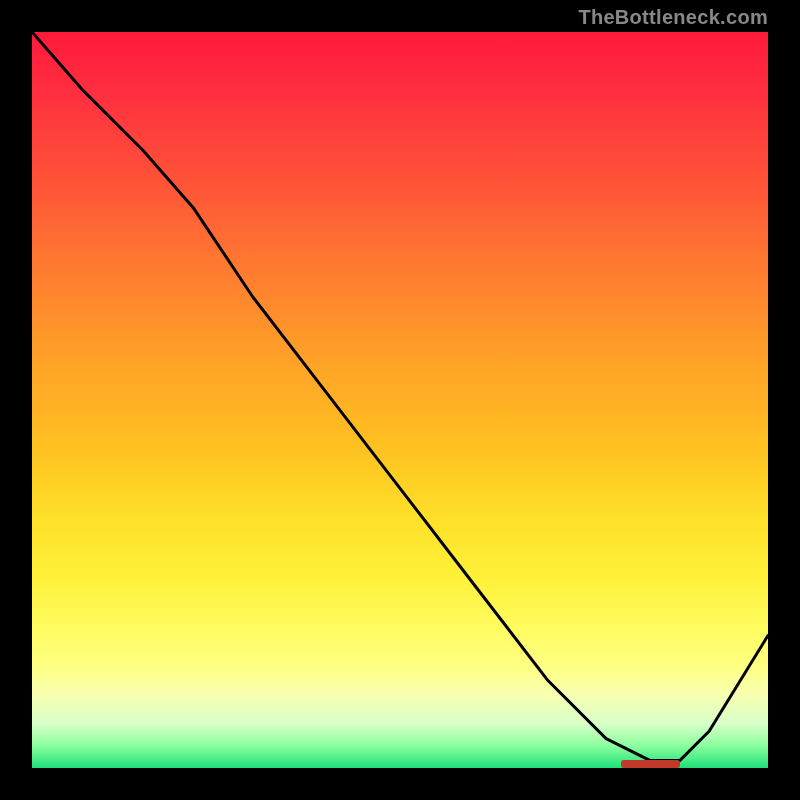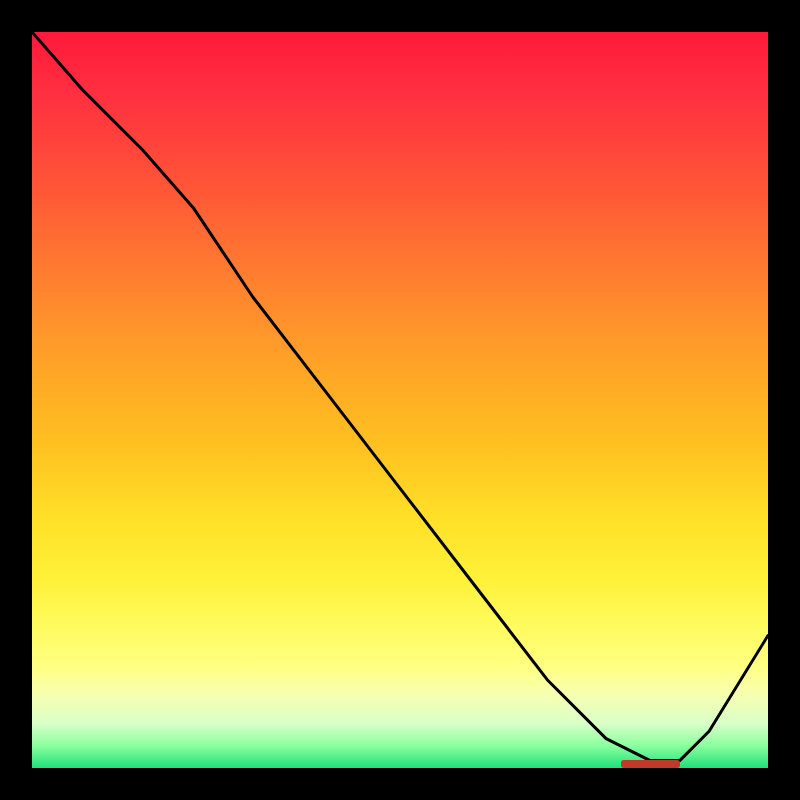--- a/index.html
+++ b/index.html
@@ -64,20 +64,21 @@
     background: #c0392b;
     border-radius: 3px;
     pointer-events: none;
   }
 </style>
 </head>
 <body>
 
 <div class="frame">
 
+  <div class="attribution">TheBottleneck.com</div>
 
   <div class="plot-area"></div>
 
   <svg class="curve" viewBox="0 0 736 736" preserveAspectRatio="none">
     <path id="curve-path" d="M0.0 0.0 L51.5 58.9 L110.4 117.8 L161.9 176.6 L220.8 265.0 L294.4 360.6 L368.0 456.3 L441.6 552.0 L515.2 647.7 L574.1 706.6 L618.2 728.6 L647.7 728.6 L677.1 699.2 L736.0 603.5" fill="none" stroke="#000" stroke-width="3" stroke-linejoin="round" stroke-linecap="round"></path>
   </svg>
 
   <div id="marker" class="marker-bar" style="left: 620.8px; width: 58.88px; top: 760.32px; height: 8px;"></div>
 
 </div>

